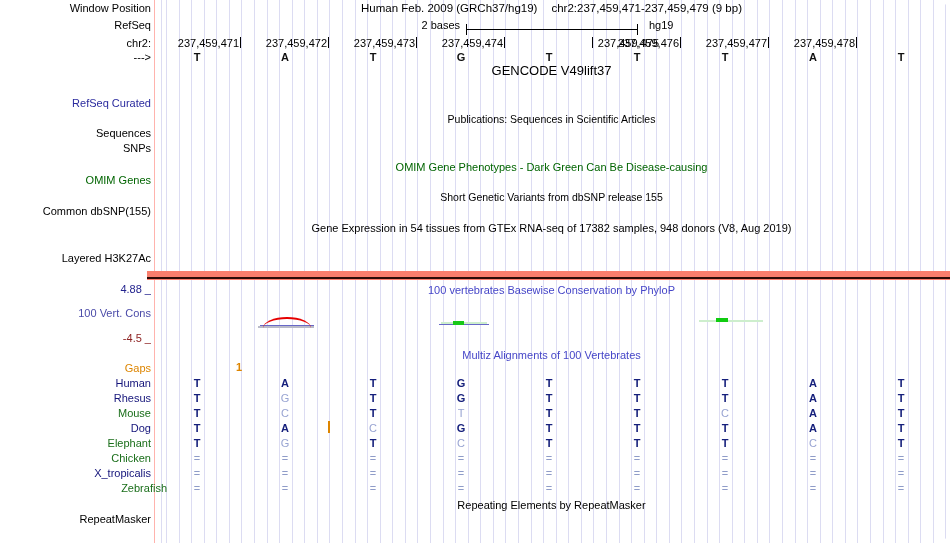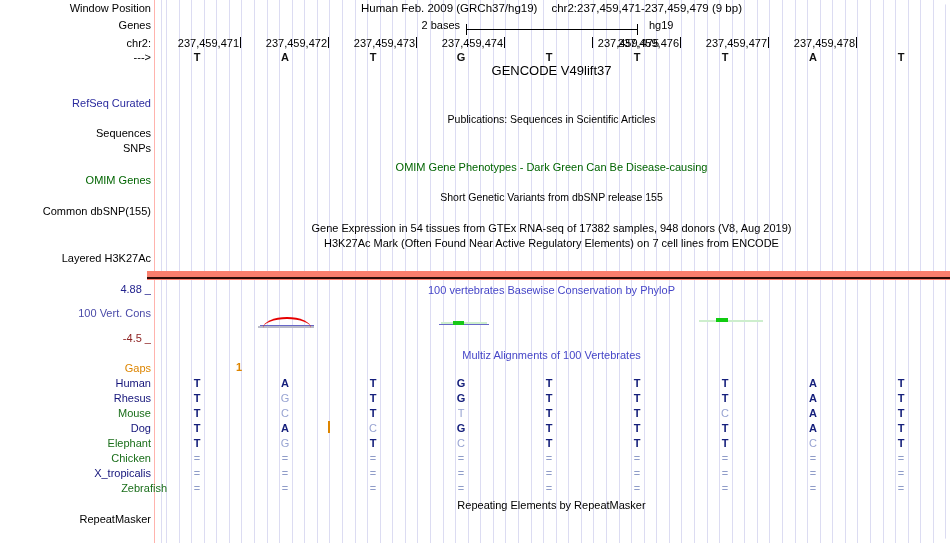--- a/index.html
+++ b/index.html
@@ -60,21 +60,21 @@
 </style>
 </head>
 <body>
 
 <div class="browser">
 
   <div class="track-area"></div>
   <div class="divider"></div>
 
   <div class="glabel" style="top:2px">Window Position</div>
-  <div class="glabel" style="top:19px">Genes</div>
+  <div class="glabel" style="top:19px">RefSeq</div>
   <div class="glabel" style="top:37px">chr2:</div>
   <div class="glabel" style="top:51px">---&gt;</div>
   <div class="glabel blue" style="top:97px">RefSeq Curated</div>
   <div class="glabel" style="top:127px">Sequences</div>
   <div class="glabel" style="top:142px">SNPs</div>
   <div class="glabel green" style="top:174px">OMIM Genes</div>
   <div class="glabel" style="top:205px">Common dbSNP(155)</div>
   <div class="glabel" style="top:252px">Layered H3K27Ac</div>
   <div class="glabel maxv" style="top:283px">4.88 _</div>
   <div class="glabel bluish" style="top:307px">100 Vert. Cons</div>
@@ -118,21 +118,20 @@
       <div class="base-cell" style="left: 681px;">T</div>
       <div class="base-cell" style="left: 769px;">A</div>
       <div class="base-cell" style="left: 857px;">T</div>
     </div>
 
   <div class="ctitle big" style="top:64px">GENCODE V49lift37</div>
   <div class="ctitle small" style="top:113px">Publications: Sequences in Scientific Articles</div>
   <div class="ctitle green" style="top:161px">OMIM Gene Phenotypes - Dark Green Can Be Disease-causing</div>
   <div class="ctitle small" style="top:191px">Short Genetic Variants from dbSNP release 155</div>
   <div class="ctitle" style="top:222px">Gene Expression in 54 tissues from GTEx RNA-seq of 17382 samples, 948 donors (V8, Aug 2019)</div>
-  <div class="ctitle" style="top:237px">H3K27Ac Mark (Often Found Near Active Regulatory Elements) on 7 cell lines from ENCODE</div>
   <div class="ctitle blue" style="top:284px">100 vertebrates Basewise Conservation by PhyloP</div>
   <div class="ctitle blue" style="top:349px">Multiz Alignments of 100 Vertebrates</div>
   <div class="ctitle" style="top:499px">Repeating Elements by RepeatMasker</div>
 
   <div class="h3k-bar"></div>
 
   <div id="phylop-layer">
       <div class="mark" style="left: 258px; top: 326px; width: 56px; height: 2px; background: rgb(185, 186, 201);"></div>
       <div class="mark" style="left: 260px; top: 325px; width: 54px; height: 1px; background: rgb(104, 104, 200);"></div>
       <div class="mark mark-arc" style="left: 263px; top: 317px; width: 48px; height: 9px; border-top-color: rgb(230, 0, 0);"></div>

